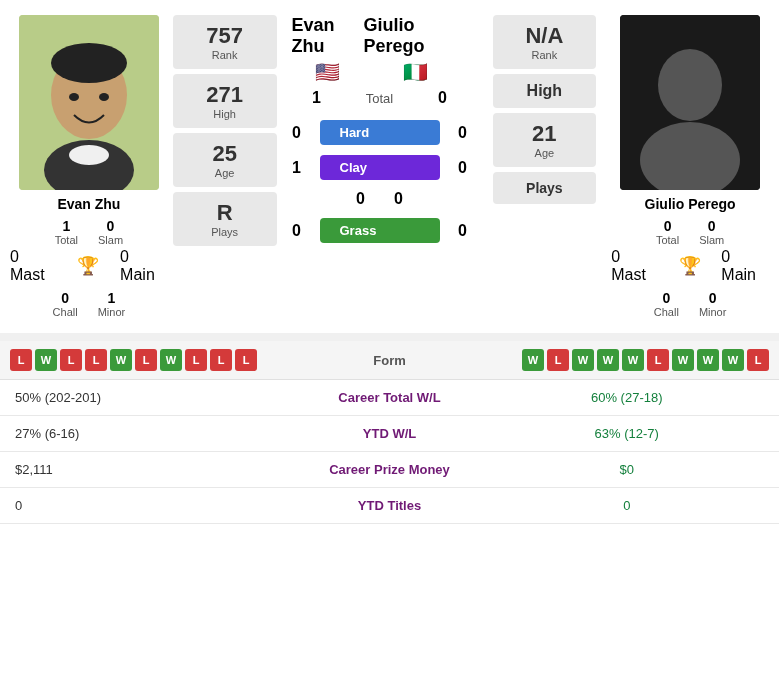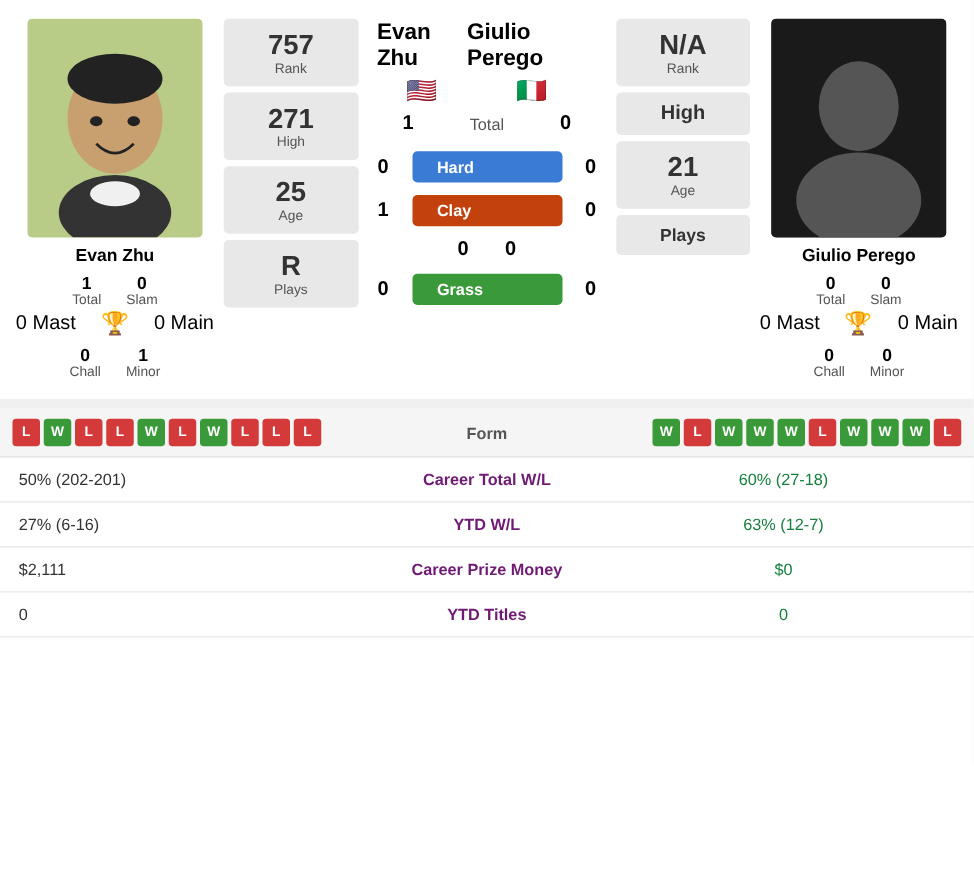--- a/index.html
+++ b/index.html
@@ -122,21 +122,21 @@
       border: none;
       border-radius: 4px;
       color: white;
       font-weight: bold;
       font-size: 13px;
       padding: 5px 20px;
       min-width: 120px;
       text-align: left;
     }
     .surface-hard { background: #3a7bd5; }
-    .surface-clay { background: #c2410c; }
+    .surface-clay { background: #6d28d9; }
     .surface-indoor { background: #5a9bd5; }
     .surface-grass { background: #3a9a3a; }
 
     .total-row {
       display: flex;
       align-items: center;
       justify-content: center;
       gap: 8px;
       margin-bottom: 8px;
     }
@@ -165,21 +165,21 @@
       overflow: hidden;
     }
 
     
     .right-stats {
       width: 115px;
       display: flex;
       flex-direction: column;
       align-items: center;
       gap: 5px;
-      margin: 0 5px;
+      margin: 0 15px;
       justify-content: center;
     }
 
     
     .surface-rows {
       display: flex;
       flex-direction: column;
       gap: 6px;
       width: 100%;
       margin-top: 5px;

